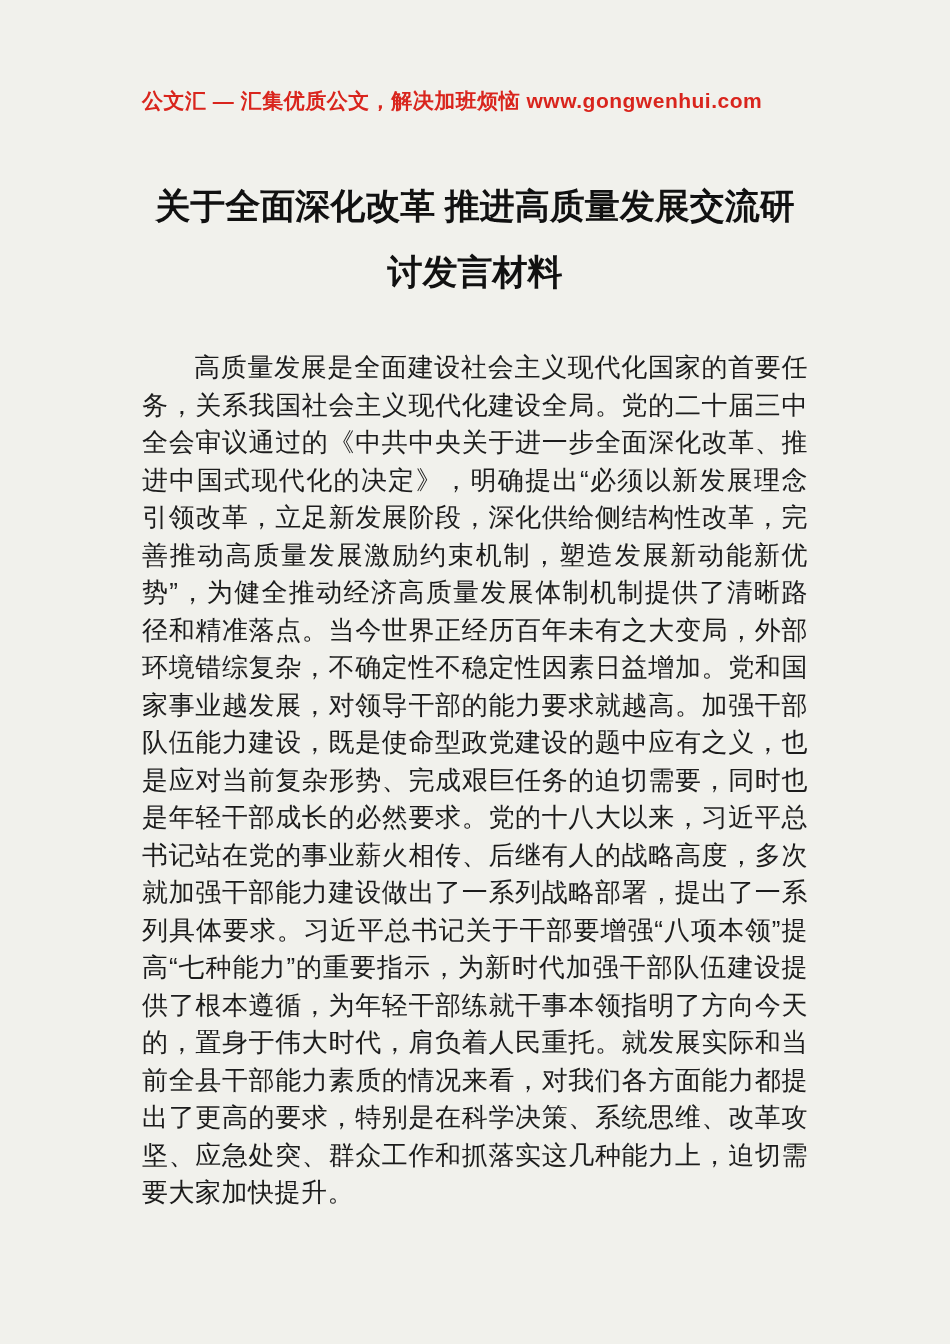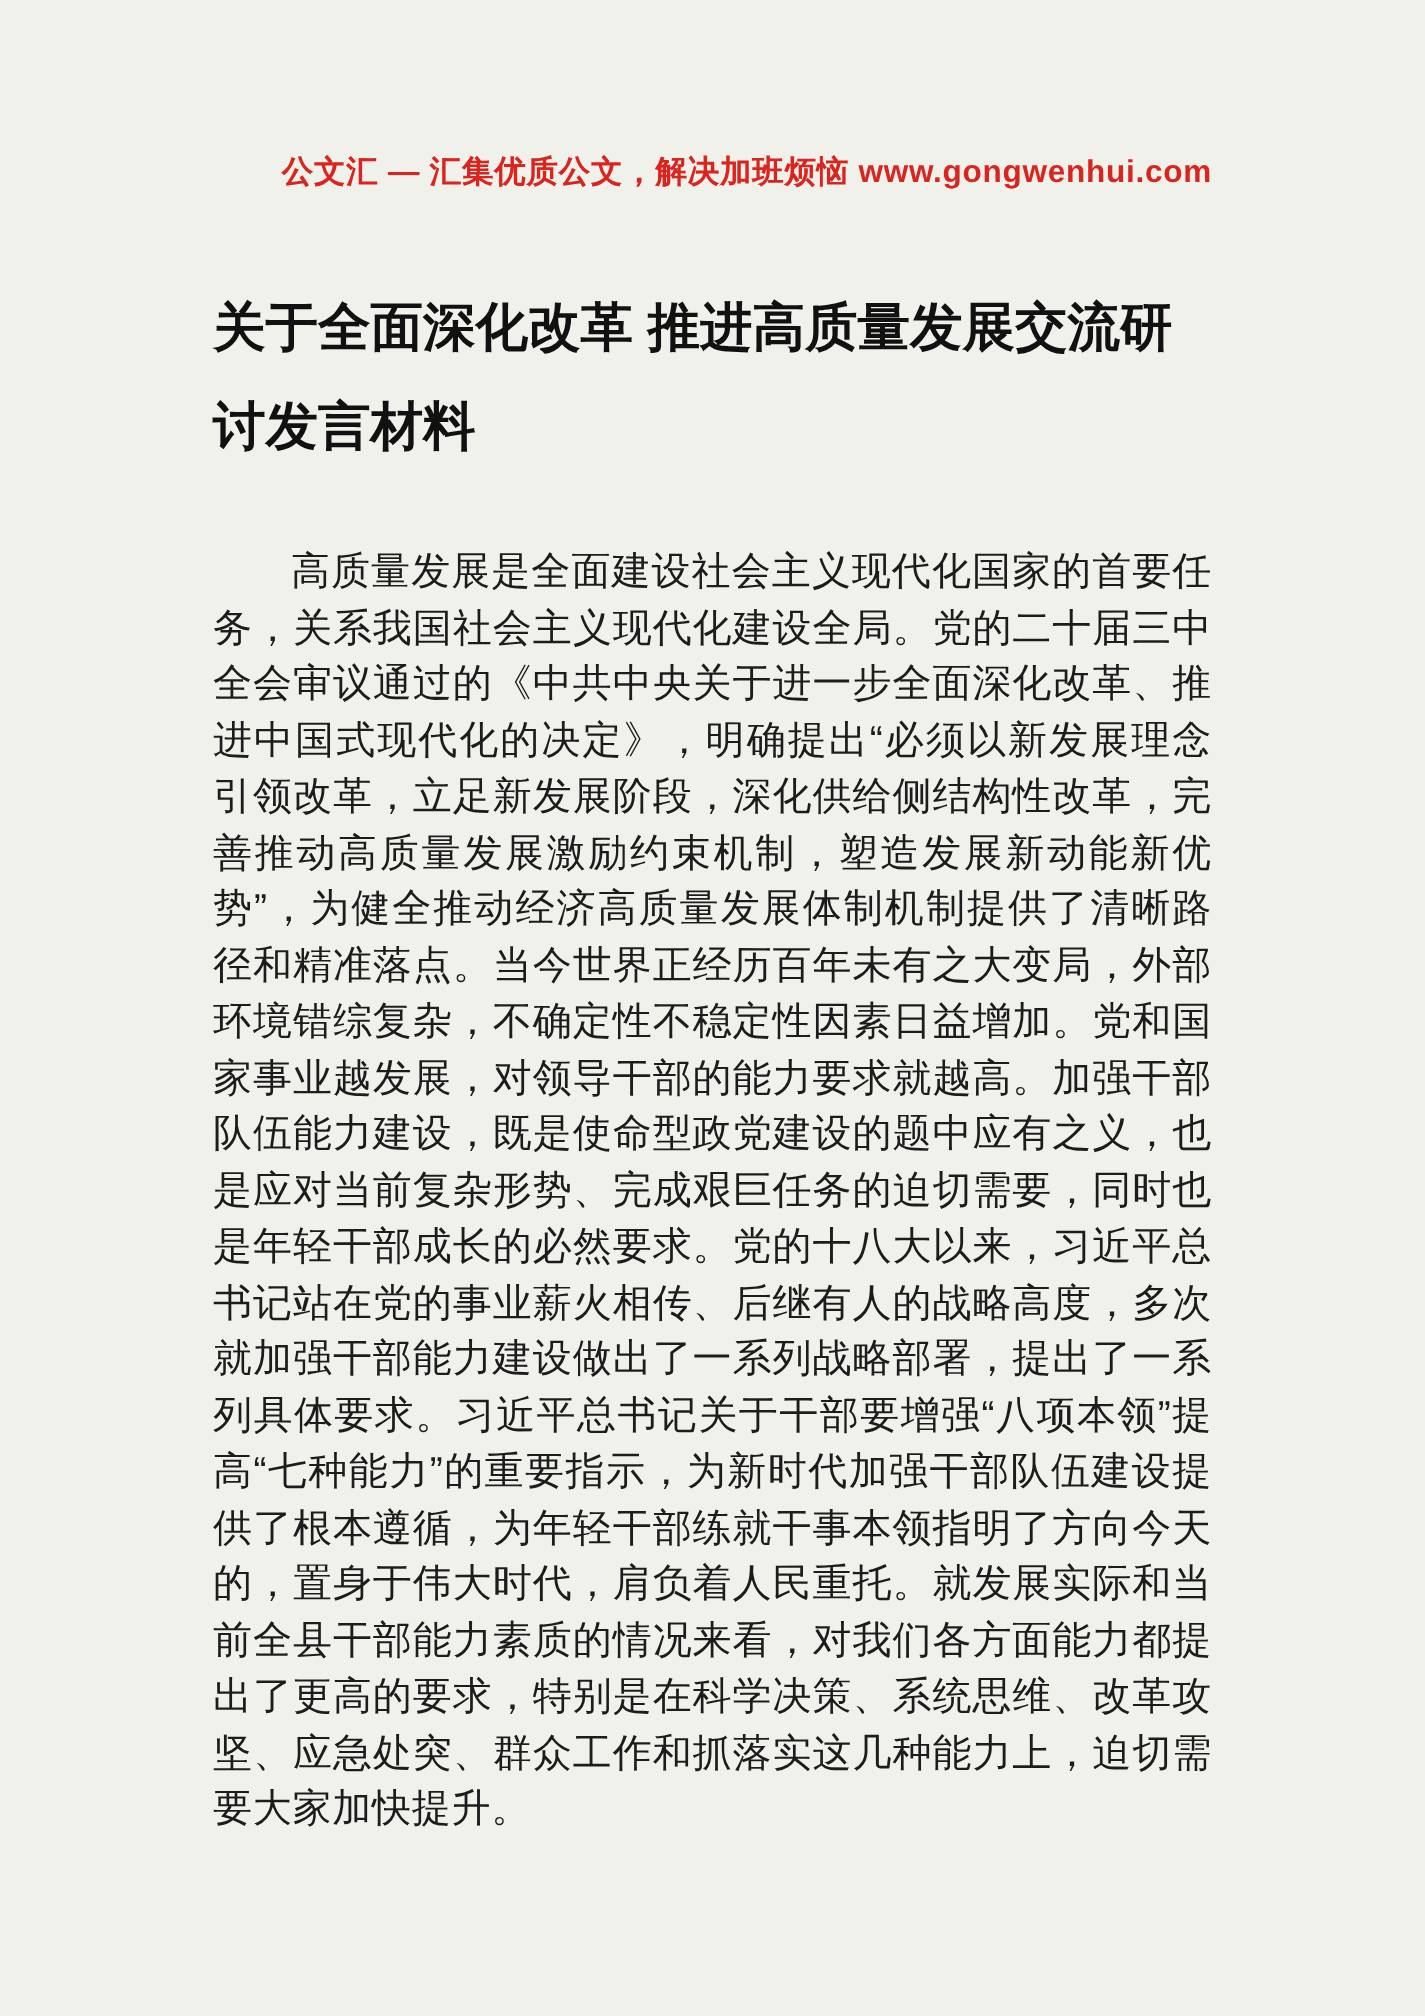--- a/index.html
+++ b/index.html
@@ -15,32 +15,33 @@
     color: var(--body-text, #1c1c1c);
   }
   .page {
     box-sizing: border-box;
     width: 950px;
     height: 1344px;
     padding: 84px 142px 0 142px;
     overflow: hidden;
   }
   .site-header {
-    text-align: right;
+    text-align: left;
     color: var(--header-red, #d9251d);
     font-size: 21px;
     font-weight: bold;
     letter-spacing: 0.5px;
-    margin: 16px 0 58px 0;
+    margin: 3px 0 58px 0;
     white-space: nowrap;
   }
   .doc-title {
     font-size: 35px;
     font-weight: bold;
     color: #111111;
+    text-align: center;
     line-height: 66px;
     margin: 0 0 44px 0;
   }
   .doc-body p {
     font-size: 26px;
     line-height: 37.5px;
     letter-spacing: 0.5px;
     text-align: justify;
     text-justify: inter-ideograph;
     text-indent: 2em;

